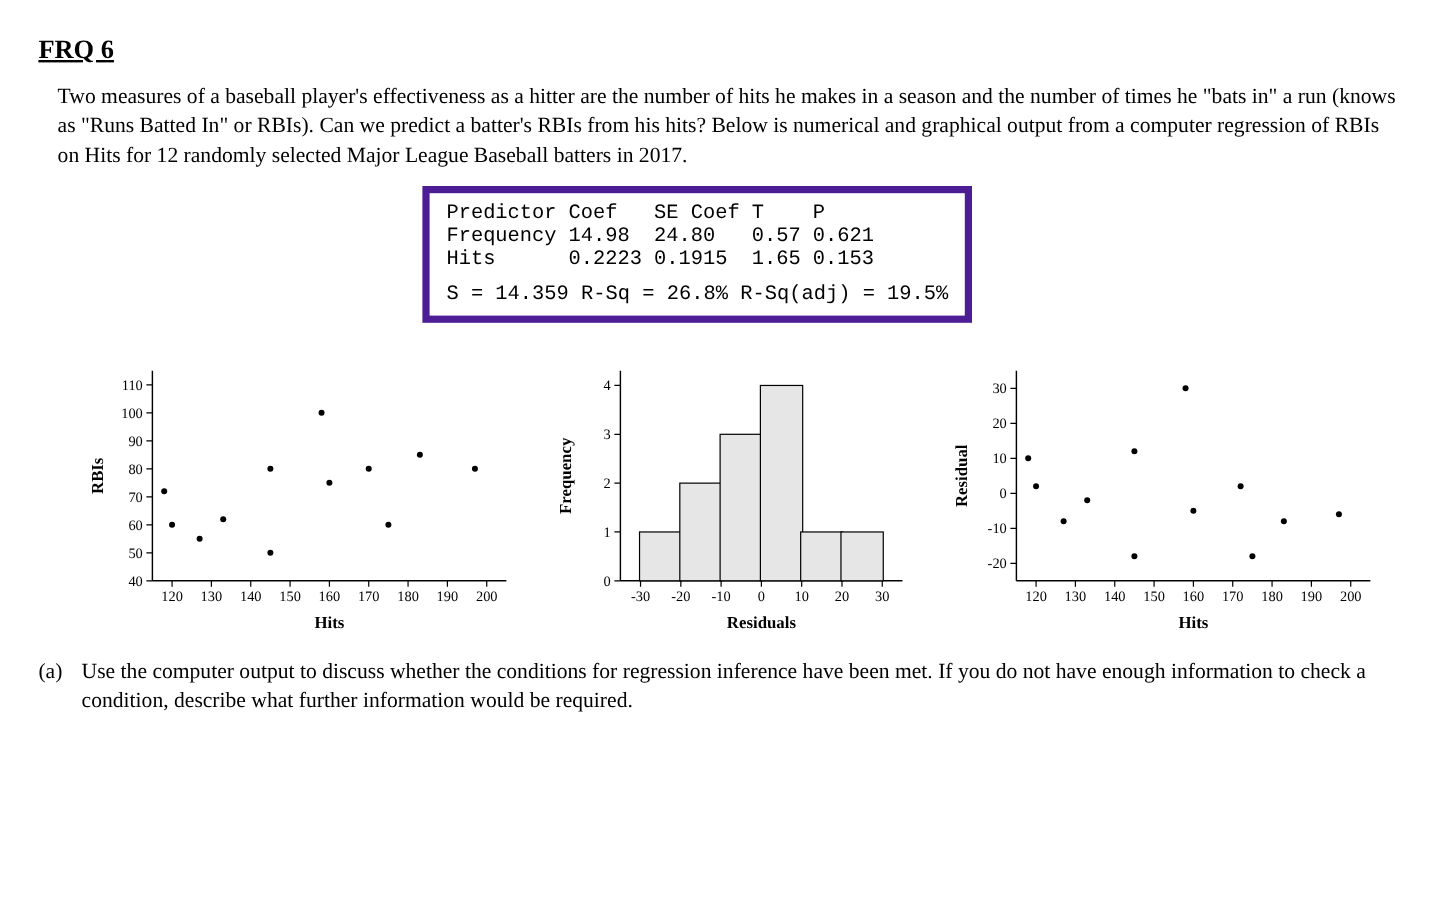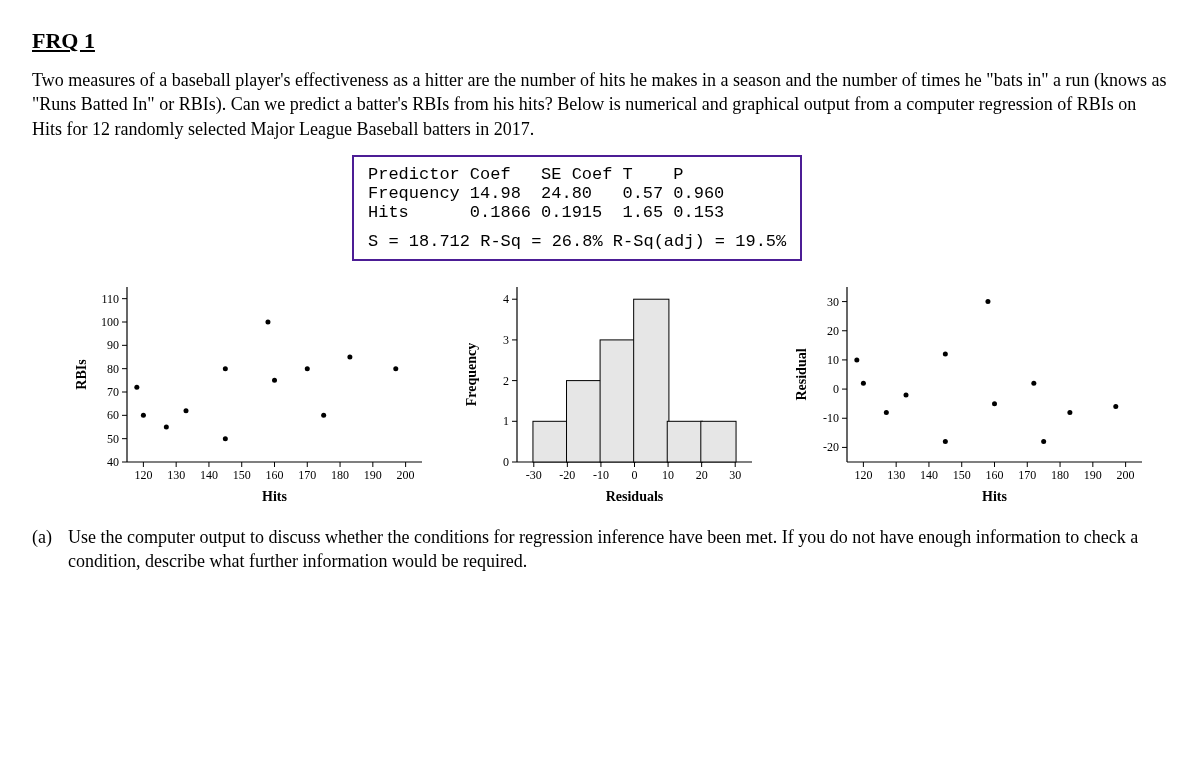--- a/index.html
+++ b/index.html
@@ -14,27 +14,28 @@
   }
   .title {
     font-weight: bold;
     text-decoration: underline;
     font-size: 22px;
     margin-bottom: 14px;
   }
   .body-text {
     line-height: 1.35;
     margin-bottom: 14px;
+    margin-left: 16px;
   }
   .reg-box {
-    border: 2px solid #4c1d95;
+    border: 6px solid #4c1d95;
     display: inline-block;
     padding: 8px 14px;
     margin-left: 320px;
-    margin-bottom: 10px;
+    margin-bottom: 24px;
   }
   .reg-table {
     font-family: "Courier New", Courier, monospace;
     font-size: 17px;
     border-collapse: collapse;
     white-space: pre;
   }
   .reg-table td { padding: 0 10px 0 0; }
   .reg-table .r { text-align: left; }
   .reg-stats {
@@ -61,49 +62,49 @@
     gap: 8px;
     line-height: 1.35;
   }
   .question .marker { min-width: 28px; }
 </style>
 </head>
 <body>
 
 
 
-<div class="title">FRQ 1</div>
+<div class="title">FRQ 6</div>
 
 <div class="body-text">Two measures of a baseball player's effectiveness as a hitter are the number of hits he makes in a season and the number of times he "bats in" a run (knows as "Runs Batted In" or RBIs).  Can we predict a batter's RBIs from his hits?  Below is numerical and graphical output from a computer regression of RBIs on Hits for 12 randomly selected Major League Baseball batters in 2017.</div>
 
 <div class="reg-box">
   <table class="reg-table">
     <tbody><tr>
       <td>Predictor</td>
       <td class="r">Coef</td>
       <td class="r">SE Coef</td>
       <td class="r">T</td>
       <td class="r">P</td>
     </tr>
     <tr>
       <td>Frequency</td>
       <td class="r">14.98</td>
       <td class="r">24.80</td>
       <td class="r">0.57</td>
-      <td class="r">0.960</td>
+      <td class="r">0.621</td>
     </tr>
     <tr>
       <td>Hits</td>
-      <td class="r">0.1866</td>
+      <td class="r">0.2223</td>
       <td class="r">0.1915</td>
       <td class="r">1.65</td>
       <td class="r">0.153</td>
     </tr>
   </tbody></table>
-  <div class="reg-stats">S = 18.712 R-Sq = 26.8% R-Sq(adj) = 19.5%</div>
+  <div class="reg-stats">S = 14.359 R-Sq = 26.8% R-Sq(adj) = 19.5%</div>
 </div>
 
 <div class="charts">
   <div class="chart">
       <svg id="chart0" width="360" height="230">
         <line x1="55" y1="10" x2="55" y2="185" stroke="#000" stroke-width="1.2"></line>
         <line x1="55" y1="185" x2="350" y2="185" stroke="#000" stroke-width="1.2"></line>
         <line x1="71.38888888888889" y1="185" x2="71.38888888888889" y2="190" stroke="#000"></line>
         <text x="71.38888888888889" y="202" text-anchor="middle" class="tick">120</text>
         <line x1="104.16666666666666" y1="185" x2="104.16666666666666" y2="190" stroke="#000"></line>

